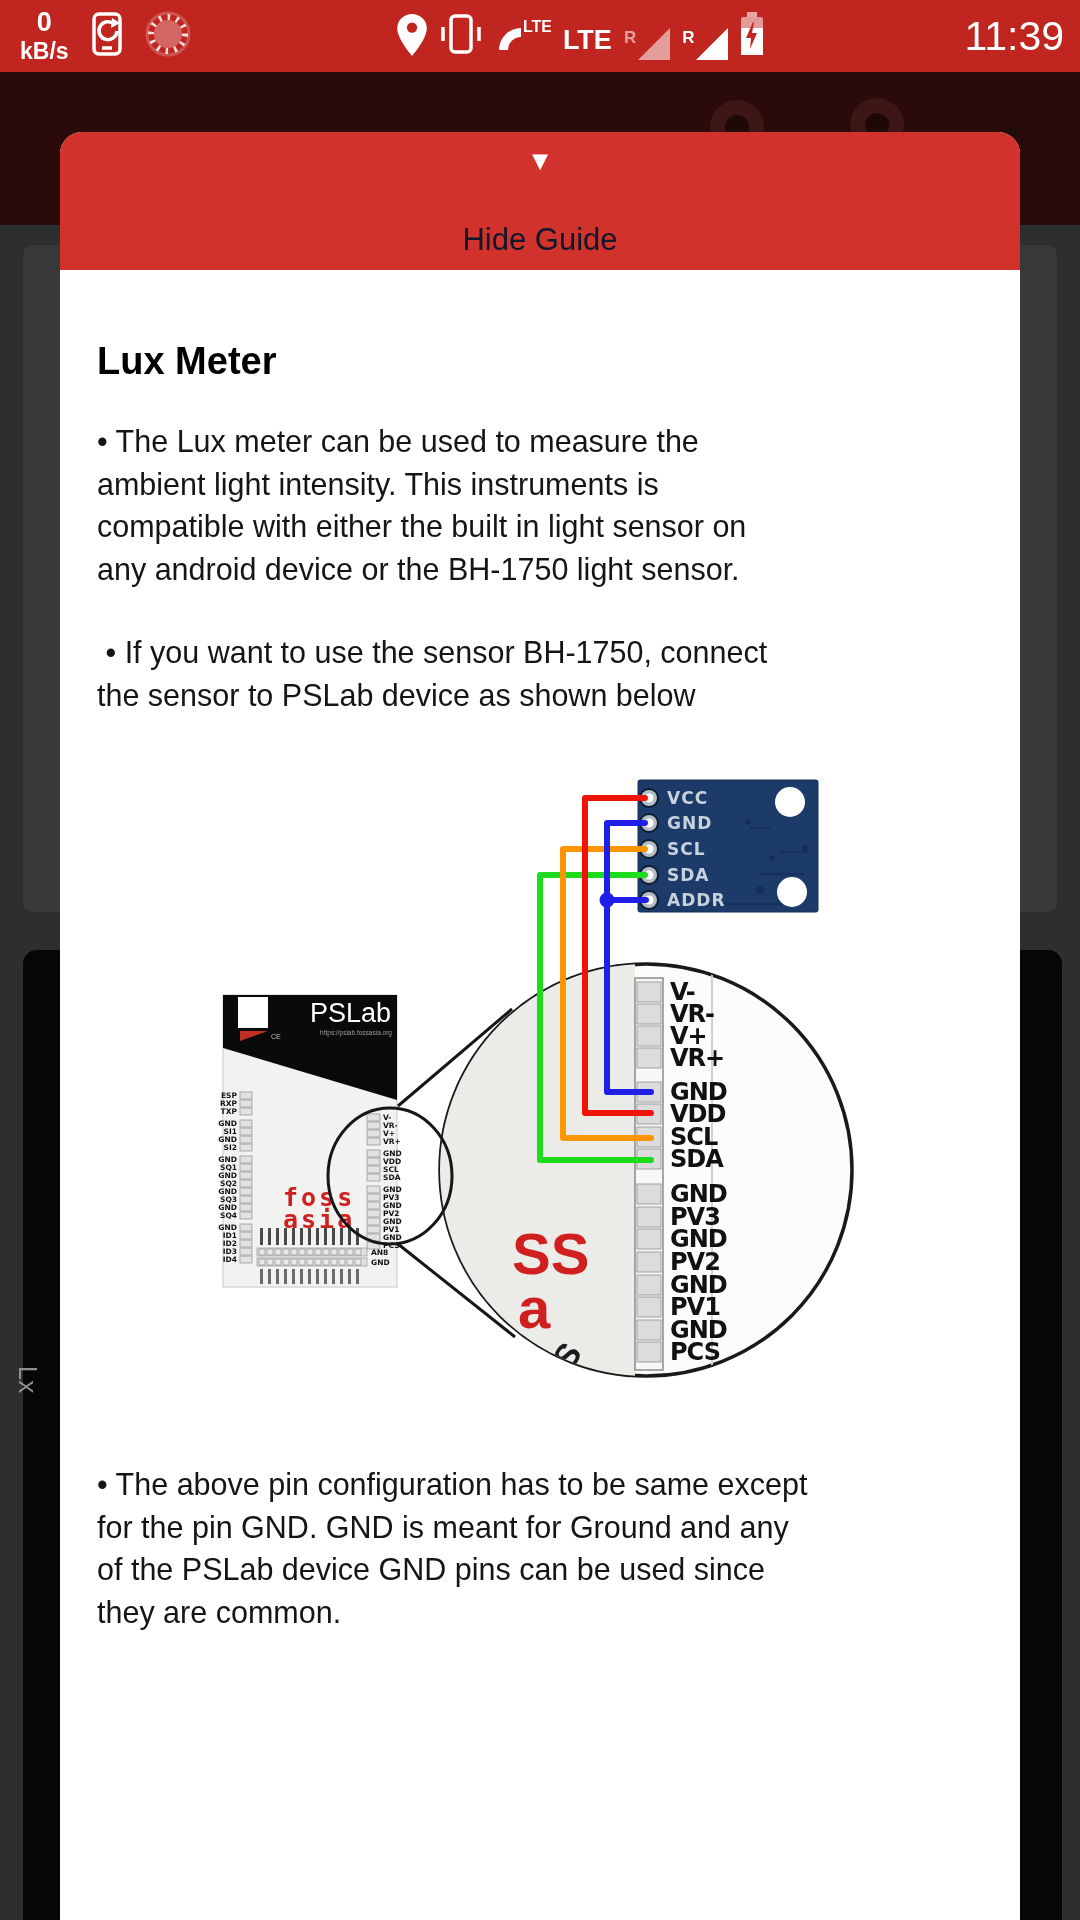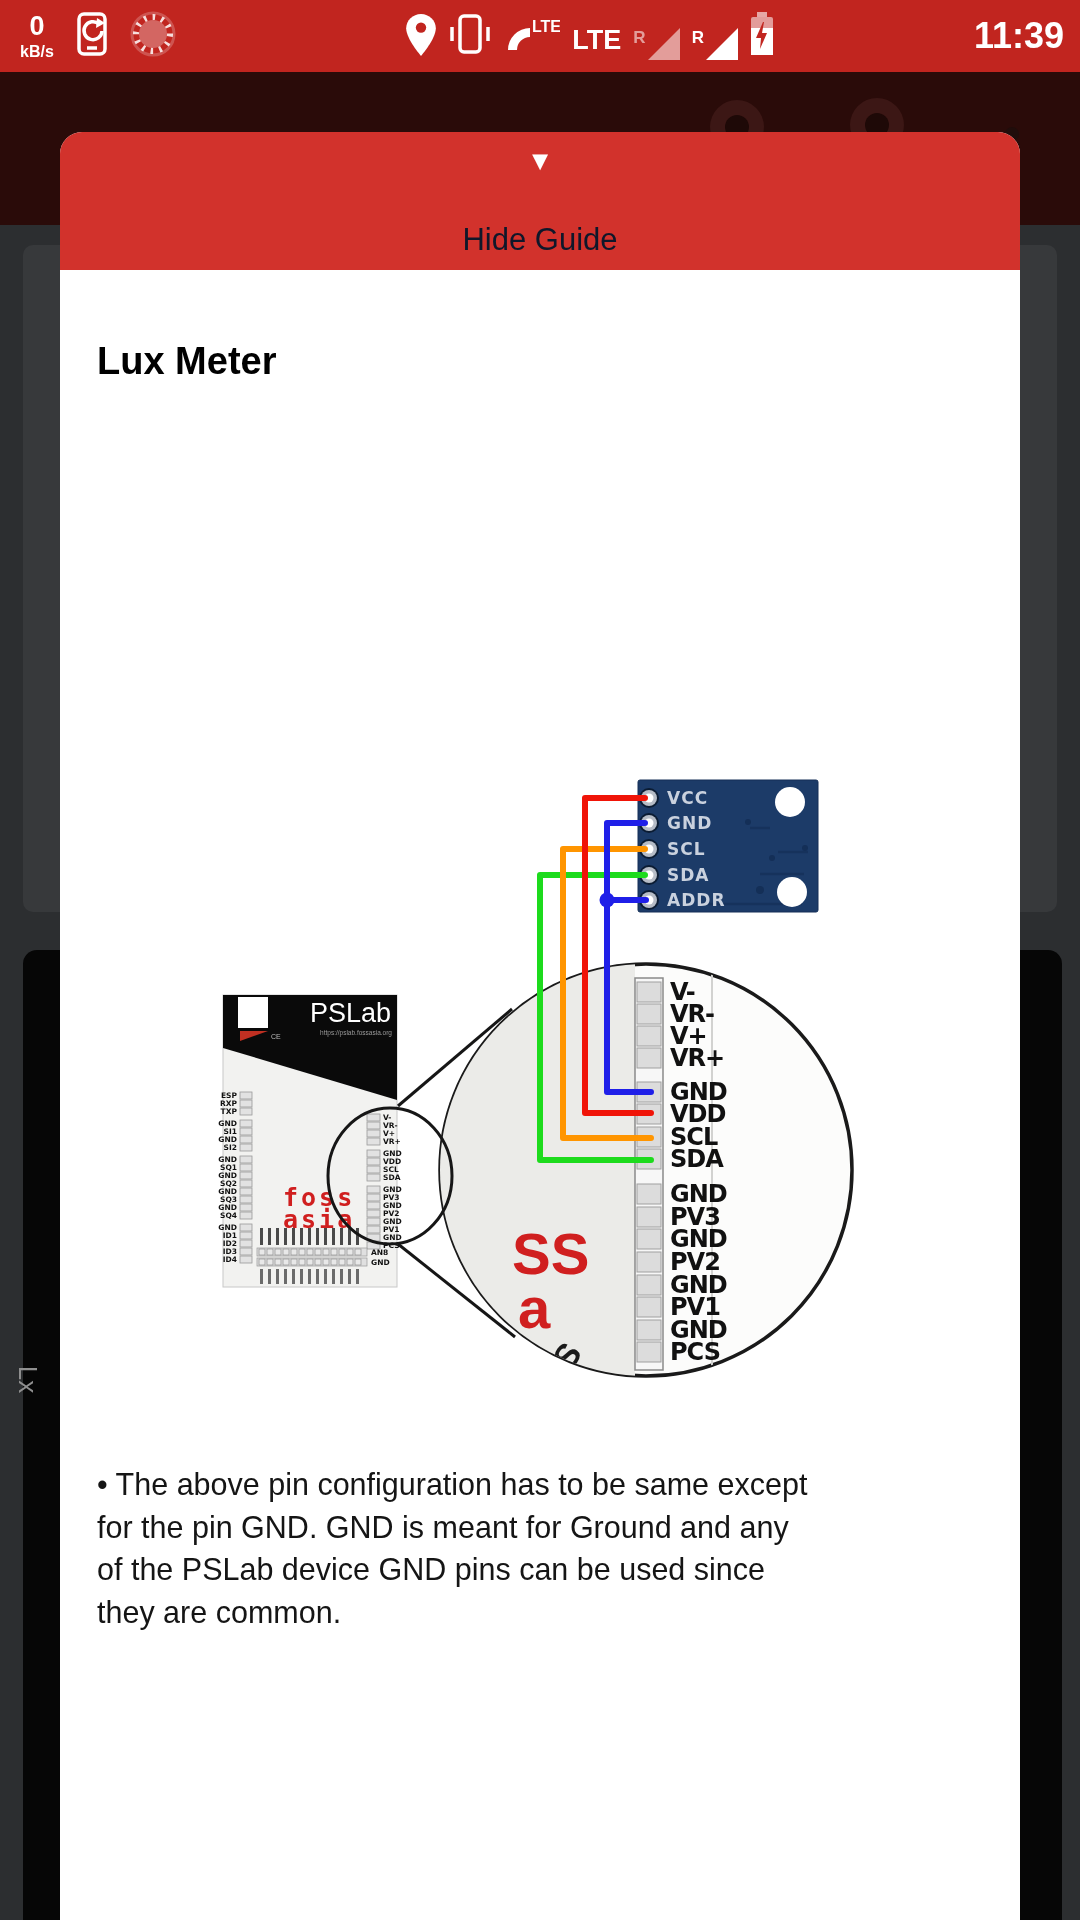--- a/index.html
+++ b/index.html
@@ -4,27 +4,27 @@
 <style>
   html,body{margin:0;padding:0;background:#111;}
   .screen{position:relative;width:1080px;height:1920px;background:#2c2e30;overflow:hidden;
           font-family:"Liberation Sans",sans-serif;}
   
   .statusbar{position:absolute;top:0;left:0;width:1080px;height:72px;background:#c1251f;
              color:#fff;display:flex;align-items:center;z-index:30;}
   .sb-left{display:flex;align-items:center;gap:18px;margin-left:20px;}
   .speed{text-align:center;line-height:1;font-weight:bold;}
   .speed .v{font-size:27px;display:block;}
-  .speed .u{font-size:16px;display:block;margin-top:4px;}
+  .speed .u{font-size:23px;display:block;margin-top:4px;}
   .sb-spacer{flex:1;}
   .sb-icons{display:flex;align-items:flex-end;gap:12px;justify-content:center;}
   .rtri{display:flex;align-items:flex-start;}
   .rletter{font-size:17px;font-weight:bold;margin-right:2px;}
   .sb-gap{width:200px;}
-  .clock{font-size:36px;margin-right:16px;font-weight:700;}
+  .clock{font-size:41px;margin-right:16px;font-weight:400;}
   
   .toolbar-bg{position:absolute;top:72px;left:0;width:1080px;height:153px;background:#2a0b09;}
   .dimc{position:absolute;border-radius:50%;background:#3c1715;}
   .dimc .inner{position:absolute;left:50%;top:50%;width:24px;height:24px;margin:-12px 0 0 -12px;
                border-radius:50%;background:#1e0907;}
   .dimdot{position:absolute;width:14px;height:14px;border-radius:50%;background:#200d0b;}
   .panel{position:absolute;left:23px;top:245px;width:1034px;height:667px;background:#37393b;border-radius:10px;}
   .blackcard{position:absolute;left:23px;top:950px;width:1039px;height:970px;background:#060606;
              border-radius:14px 14px 0 0;}
   .lx{position:absolute;left:14px;top:1364px;color:#8f8f8f;font-size:26px;transform:rotate(90deg);}
@@ -132,20 +132,26 @@
   <div class="blackcard"></div>
   <span class="lx">Lx</span>
 
   <div class="sheet">
     <div class="sheet-header">
       <div class="sheet-arrow">▼</div>
       <div class="sheet-title">Hide Guide</div>
     </div>
     <div class="sheet-body">
       <div class="gtitle">Lux Meter</div>
+      <div class="para" id="p1">• The Lux meter can be used to measure the
+ambient light intensity. This instruments is
+compatible with either the built in light sensor on
+any android device or the BH-1750 light sensor.</div>
+      <div class="para" id="p2">&nbsp;• If you want to use the sensor BH-1750, connect
+the sensor to PSLab device as shown below</div>
       <div class="para" id="p3">• The above pin configuration has to be same except
 for the pin GND. GND is meant for Ground and any
 of the PSLab device GND pins can be used since
 they are common.</div>
 
       <svg class="diagram" width="960" height="630" viewBox="0 0 960 630">
         <defs>
           <clipPath id="bigclip">
               <circle cx="586" cy="408" r="206"></circle>
             </clipPath>

